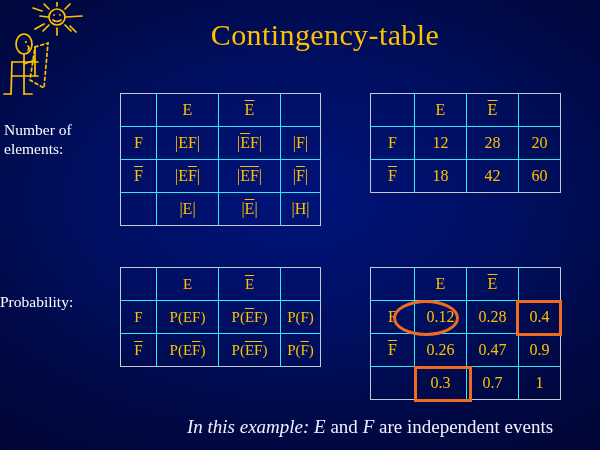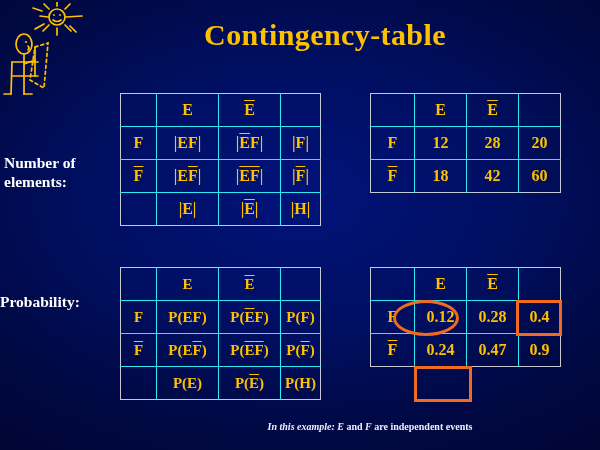--- a/index.html
+++ b/index.html
@@ -13,21 +13,20 @@
     font-family: "Liberation Serif", "DejaVu Serif", serif;
   }
   #slide {
     position: relative;
     width: 600px;
     height: 450px;
     background: #000033;
     background-image:
       radial-gradient(ellipse 92% 78% at 50% 44%, #00137a 0%, #000f61 38%, #000945 66%, #00042c 100%);
     overflow: hidden;
-    font-weight: bold;
   }
 
   
   #clipart {
     position: absolute;
     left: 2px;
     top: 2px;
     width: 104px;
     height: 94px;
   }
@@ -46,21 +45,21 @@
     white-space: nowrap;
   }
 
   
   .side-label {
     position: absolute;
     color: #ffffff;
     font-size: 15.5px;
     line-height: 19px;
   }
-  #label-count { left: 4px; top: 120px; width: 112px; margin-top: 33px; }
+  #label-count { left: 4px; top: 120px; width: 112px; }
   #label-prob  { left: 0; top: 292px; width: 112px; }
 
   
   .ctable {
     position: absolute;
     border-collapse: collapse;
     table-layout: fixed;
     border: 1px solid #c8c8d2;
     background: transparent;
   }
@@ -120,21 +119,21 @@
   #hl-03  { left: 414px; top: 366px; width: 52px; height: 30px; }
 
   
   #footnote {
     position: absolute;
     left: 150px;
     top: 418px;
     width: 440px;
     text-align: center;
     color: #f0f0ff;
-    font-size: 10px;
+    font-size: 19px;
     line-height: 18px;
     white-space: nowrap;
   }
   #footnote .it { font-style: italic; }
 </style>
 </head>
 <body>
 
 <div id="slide">
 
@@ -267,26 +266,20 @@
         <td>P(EF)</td>
         <td>P(<span class="ov">E</span>F)</td>
         <td>P(F)</td>
       </tr>
       <tr>
         <td><span class="ov">F</span></td>
         <td>P(E<span class="ov">F</span>)</td>
         <td>P(<span class="ov">E</span><span class="ov">F</span>)</td>
         <td>P(<span class="ov">F</span>)</td>
       </tr>
-      <tr>
-        <td></td>
-        <td>P(E)</td>
-        <td>P(<span class="ov">E</span>)</td>
-        <td>P(H)</td>
-      </tr>
     </tbody>
   </table>
 
   <table id="tbl-probnum" class="ctable">
     <colgroup>
         <col class="c0">
         <col class="c1">
         <col class="c2">
         <col class="c3">
       </colgroup>
@@ -298,23 +291,29 @@
         <td></td>
       </tr>
       <tr>
         <td>F</td>
         <td>0.12</td>
         <td>0.28</td>
         <td>0.4</td>
       </tr>
       <tr>
         <td><span class="ov">F</span></td>
-        <td>0.24</td>
+        <td>0.26</td>
         <td>0.47</td>
         <td>0.9</td>
+      </tr>
+      <tr>
+        <td></td>
+        <td>0.3</td>
+        <td>0.7</td>
+        <td>1</td>
       </tr>
     </tbody>
   </table>
 
   <div id="hl-012" class="hl-ellipse"></div>
   <div id="hl-04" class="hl-rect"></div>
   <div id="hl-03" class="hl-rect"></div>
 
   <div id="footnote">
     <span class="it">In this example:</span>

